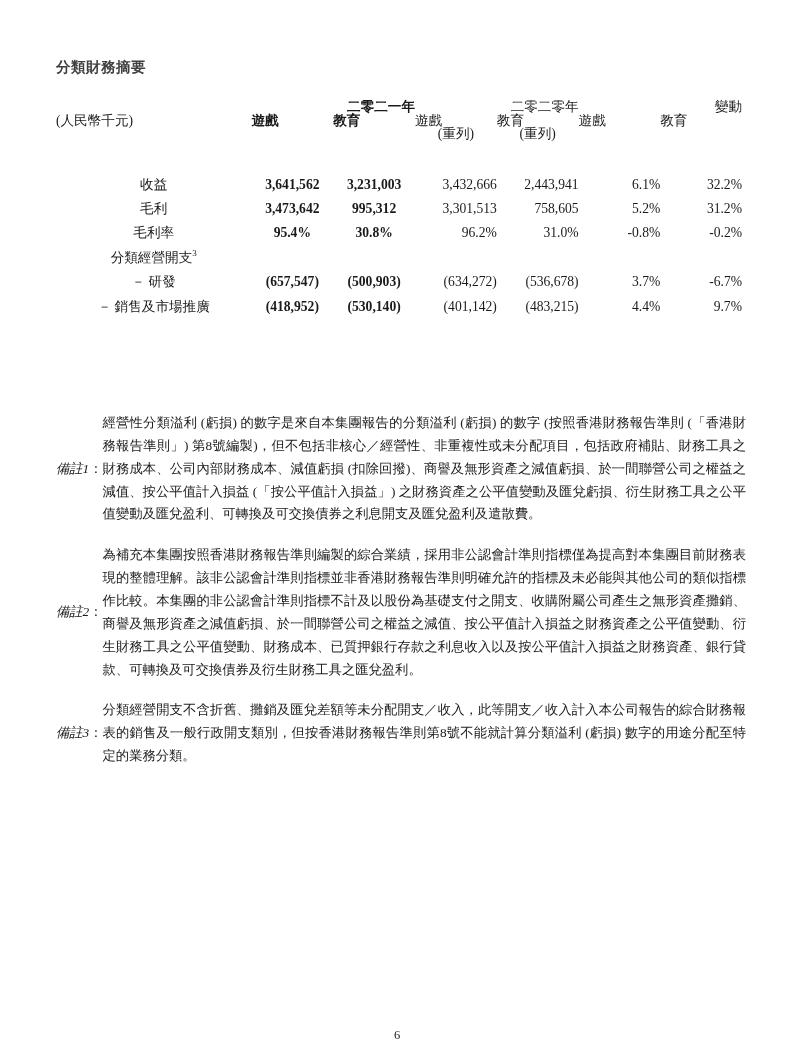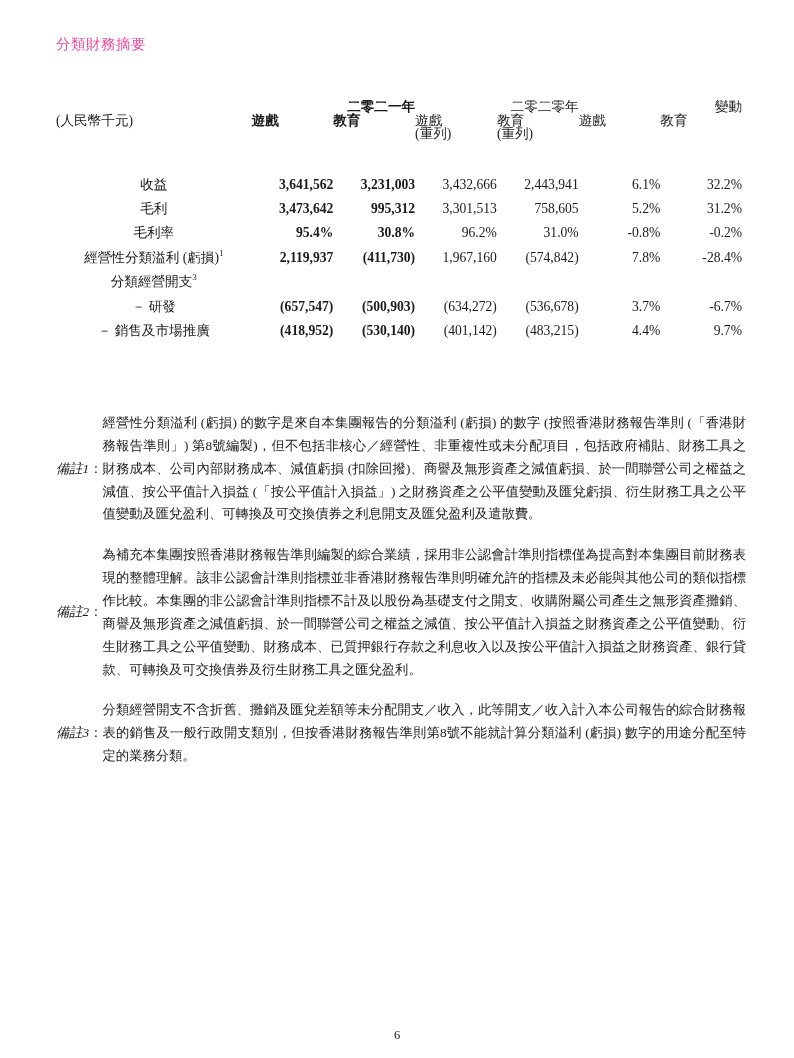--- a/index.html
+++ b/index.html
@@ -18,26 +18,26 @@
   .page {
     position: absolute;
     inset: 0;
     padding: 0;
   }
 
   
   .section-title {
     position: absolute;
     left: 56px;
-    top: 35px;
+    top: 58px;
     font-family: "Liberation Sans", "DejaVu Sans", sans-serif;
-    font-weight: normal;
+    font-weight: bold;
     font-size: 14.5px;
     letter-spacing: 0.5px;
-    color: #ec4899;
+    color: #404040;
   }
 
   
   .fin-table {
     position: absolute;
     left: 56px;
     top: 100px;
     width: 686px;
     border-collapse: collapse;
     font-size: 13.6px;
@@ -63,38 +63,38 @@
   .hdr-group.bold { font-weight: bold; }
 
   .hdr-sub {
     text-align: left;
     font-size: 13.6px;
     padding-bottom: 2px;
   }
   .hdr-sub.bold { font-weight: bold; }
 
   .hdr-restated {
-    text-align: left;
+    text-align: center;
     font-size: 13.6px;
     padding-bottom: 10px;
   }
 
   .unit-label {
     text-align: left;
     font-size: 13.6px;
     padding-bottom: 2px;
   }
 
   tr.spacer-row td { height: 26px; }
   tr.data-row td { height: 24.4px; }
 
   .rowlabel { text-align: center; font-size: 13.6px; }
   .rowlabel sup { font-size: 9px; vertical-align: super; line-height: 0; }
   .num { text-align: right; font-size: 13.6px; }
-  .num.b { font-weight: bold; }
+  .num.b { font-weight: bold; text-align: center; }
   .indent-dash { padding-left: 0px; }
 
   
   .notes {
     position: absolute;
     left: 56px;
     top: 412px;
     width: 690px;
     font-size: 13.3px;
   }
@@ -212,29 +212,20 @@
       <tr class="data-row">
         <td class="rowlabel"><span>毛利率</span></td>
         <td class="num b">95.4%</td>
         <td class="num b">30.8%</td>
         <td class="num">96.2%</td>
         <td class="num">31.0%</td>
         <td class="num">-0.8%</td>
         <td class="num">-0.2%</td>
       </tr>
 
-      <tr class="data-row">
-        <td class="rowlabel"><span>經營性分類溢利 (虧損)</span><sup>1</sup></td>
-        <td class="num b">2,119,937</td>
-        <td class="num b">(411,730)</td>
-        <td class="num">1,967,160</td>
-        <td class="num">(574,842)</td>
-        <td class="num">7.8%</td>
-        <td class="num">-28.4%</td>
-      </tr>
 
       <tr class="data-row">
         <td class="rowlabel"><span>分類經營開支</span><sup>3</sup></td>
         <td class="num b"></td>
         <td class="num b"></td>
         <td class="num"></td>
         <td class="num"></td>
         <td class="num"></td>
         <td class="num"></td>
       </tr>

